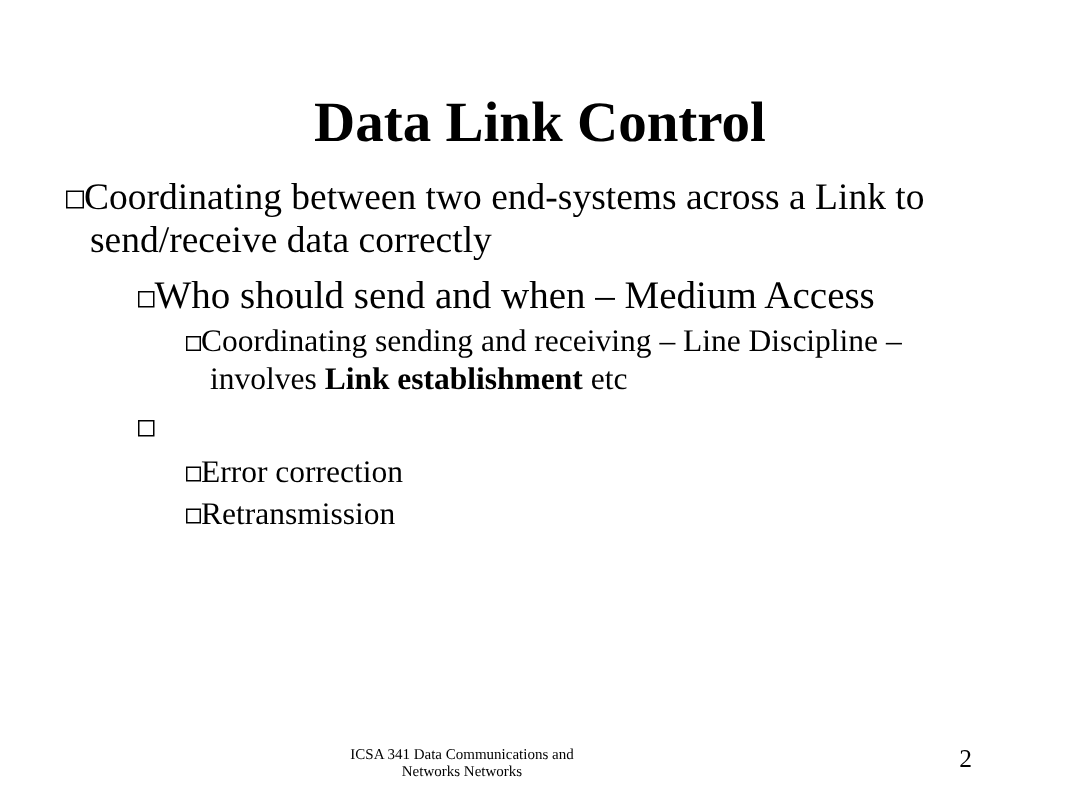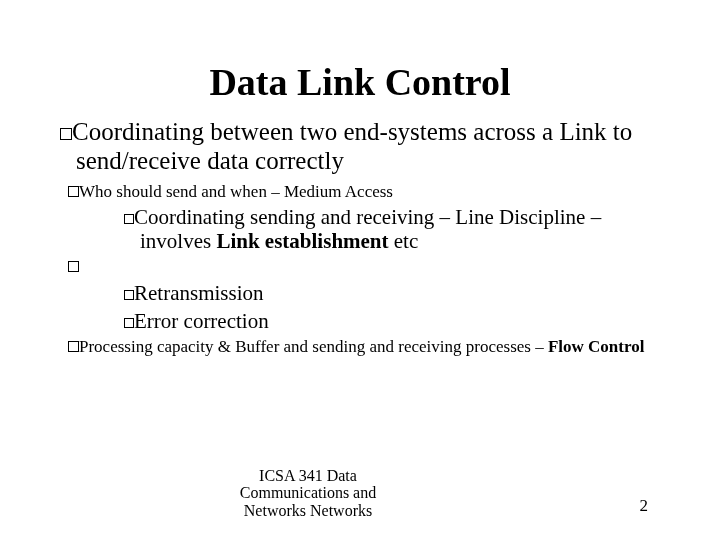--- a/index.html
+++ b/index.html
@@ -17,28 +17,27 @@
   }
   .title {
     text-align: center;
     font-size: 38px;
     font-weight: bold;
     margin-bottom: 14px;
   }
   .level1 {
     font-size: 25px;
     line-height: 1.15;
-    margin-left: 16px;
     text-indent: -16px;
     margin-bottom: 6px;
   }
   .level2 {
-    font-size: 17px;
+    font-size: 26px;
     line-height: 1.15;
-    margin-left: 24px;
+    margin-left: 48px;
     text-indent: -16px;
     margin-bottom: 4px;
   }
   .level3 {
     font-size: 21px;
     line-height: 1.15;
     margin-left: 80px;
     text-indent: -16px;
     margin-bottom: 4px;
   }
@@ -58,21 +57,21 @@
   }
   .bullet-xs {
     width: 10px;
     height: 10px;
   }
   .bold { font-weight: bold; }
   .footer {
     position: absolute;
     bottom: 20px;
     width: 616px;
-    font-size: 16px;
+    font-size: 10px;
     text-align: center;
     margin-top: 36px;
   }
   .footer-text {
     display: inline-block;
     width: 200px;
     line-height: 1.1;
   }
   .page-num {
     position: absolute;
@@ -98,30 +97,27 @@
 
   <p class="level3">
     <span class="bullet bullet-xs"></span><span>Coordinating sending and receiving – Line Discipline – involves </span><span class="bold">Link establishment</span><span> etc</span>
   </p>
 
   <p class="level2">
     <span class="bullet bullet-sm"></span>
   </p>
 
   <p class="level3">
+    <span class="bullet bullet-xs"></span><span>Error correction</span>
+  </p>
+
+  <p class="level3">
     <span class="bullet bullet-xs"></span><span>Retransmission</span>
   </p>
 
-  <p class="level3">
-    <span class="bullet bullet-xs"></span><span>Error correction</span>
-  </p>
-
-  <p class="level2">
-    <span class="bullet bullet-sm"></span><span>Processing capacity &amp; Buffer and sending and receiving processes – </span><span class="bold">Flow Control</span>
-  </p>
 
 </div>
 
 <div class="footer">
   <div class="footer-text">
     <span>ICSA 341 Data Communications and</span><br>
     <span>Networks Networks</span>
   </div>
 </div>
 

